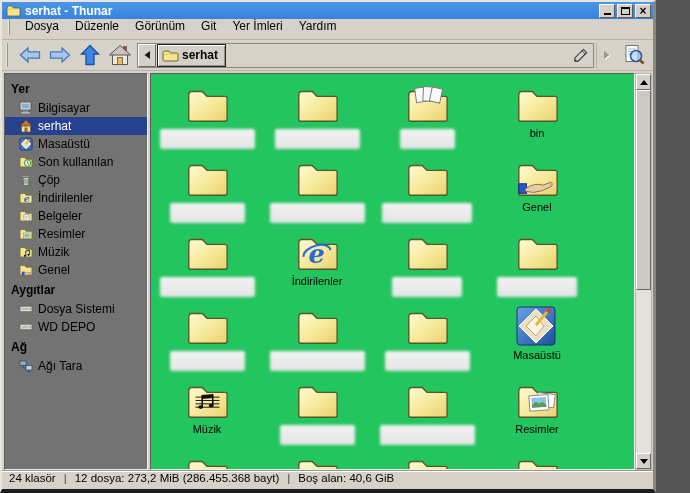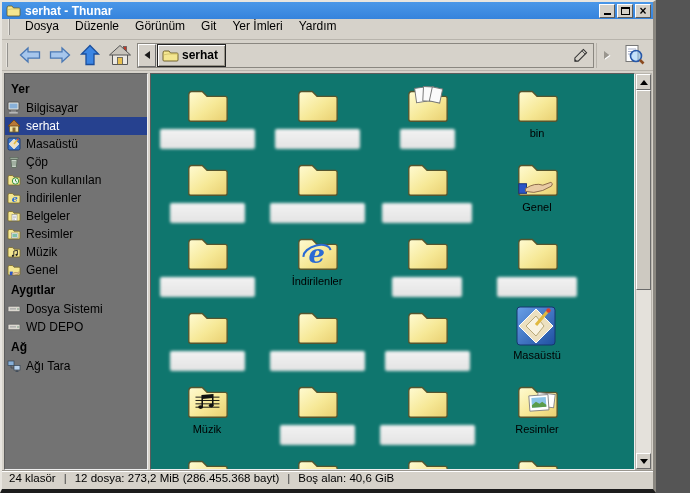--- a/index.html
+++ b/index.html
@@ -33,25 +33,25 @@
   .pathbtn { height:23px; margin-left:1px; padding:0 7px 0 4px; display:flex; align-items:center; gap:3px; background:#d4d0c8; border:1px solid #222; box-shadow:inset 1px 1px 0 #fff, inset -1px -1px 0 #979387; font-weight:bold; flex:none; }
   .pathspacer { flex:1; }
   .pencilbtn { width:22px; height:21px; display:flex; align-items:center; justify-content:center; flex:none; margin-right:2px; }
   .fwd-disabled { width:20px; height:25px; display:flex; align-items:center; justify-content:center; flex:none; border-left:1px solid #b8b4ac; }
   .searchbtn { width:30px; height:27px; display:flex; align-items:center; justify-content:center; flex:none; margin-left:3px; }
 
   
   .content { flex:1; display:flex; padding:2px 1px 1px 2px; min-height:0; }
   .sidebar { width:144px; flex:none; background:#737373; border:1px solid; border-color:#5c5c5c #eee #eee #5c5c5c; overflow:hidden; padding:4px 0 0 0; margin-right:2px; }
   .side-header { font-weight:bold; padding:4px 6px 3px 6px; }
-  .side-item { display:flex; align-items:center; gap:5px; padding:1px 4px 1px 2px; height:18px; white-space:nowrap; cursor:default; }
+  .side-item { display:flex; align-items:center; gap:5px; padding:1px 4px 1px 14px; height:18px; white-space:nowrap; cursor:default; }
   .side-item .micon { width:14px; height:14px; flex:none; }
   .side-item.selected { background:#26418f; color:#fff; padding-right:0; }
   .mainwrap { flex:1; display:flex; min-width:0; }
-  .files { flex:1; background:#0f766e; border:1px solid; border-color:#5c5c5c #eee #eee #5c5c5c; overflow:hidden; padding:8px 0 0 4px; }
+  .files { flex:1; background:#22c55e; border:1px solid; border-color:#5c5c5c #eee #eee #5c5c5c; overflow:hidden; padding:8px 0 0 4px; }
   .grid { display:grid; grid-template-columns:repeat(4,104px); column-gap:6px; grid-auto-rows:74px; }
   .cell { display:flex; flex-direction:column; align-items:center; }
   .cell .ficon { width:46px; height:44px; flex:none; }
   .cell .flabel { font-size:11px; margin-top:1px; white-space:nowrap; }
   .cell .redacted { height:20px; margin-top:3px; border-radius:2px;
       background:linear-gradient(#f2f2f2,#e3e3e3); filter:blur(1.6px); }
 
   
   .vscroll { width:17px; flex:none; background:#e4e1db; display:flex; flex-direction:column; position:relative; border:1px solid #b8b4ac; }
   .sbtn { height:16px; background:#d4d0c8; border:1px solid; border-color:#fff #6a6a6a #6a6a6a #fff; display:flex; align-items:center; justify-content:center; flex:none; }
@@ -181,33 +181,33 @@
           <span class="micon"><svg viewBox="0 0 14 14" width="14" height="14">
               <rect x="1" y="1" width="12" height="12" rx="1.5" fill="#3a74c8" stroke="#1c3c78"></rect>
               <polygon points="7,2 12,7 7,12 2,7" fill="#ece0c0" stroke="#fff" stroke-width=".5"></polygon>
               <line x1="10.5" y1="2.5" x2="7" y2="7" stroke="#e0b840" stroke-width="1.5"></line>
               <circle cx="10.8" cy="2.4" r=".9" fill="#d84030"></circle>
             </svg></span>
           <span>Masaüstü</span>
         </div>
         <div class="side-item">
           <span class="micon"><svg viewBox="0 0 14 14" width="14" height="14">
+              <path d="M1 4 Q1 2.5 2.2 2.5 L5.5 2.5 L7 4.2 L12 4.2 Q13 4.2 13 5.2 L13 11 Q13 12 12 12 L2 12 Q1 12 1 11 Z" fill="#f4e690" stroke="#7a6a2a" stroke-width=".8"></path>
+              <circle cx="8.5" cy="8" r="3.2" fill="#eaf6ea" stroke="#2a8a2a" stroke-width=".9"></circle>
+              <path d="M8.5 6.2 V8 L10 9.2" stroke="#2a8a2a" fill="none" stroke-width=".9"></path>
+            </svg></span>
+          <span>Son kullanılan</span>
+        </div>
+        <div class="side-item">
+          <span class="micon"><svg viewBox="0 0 14 14" width="14" height="14">
               <rect x="3" y="2.6" width="8" height="1.5" fill="#a8b8a8" stroke="#556655" stroke-width=".6"></rect>
               <path d="M4 4.5 h6 l-.7 8 h-4.6 Z" fill="#c8d4c8" stroke="#556655" stroke-width=".8"></path>
               <path d="M6 6 v4.8 M8 6 v4.8" stroke="#667a66" stroke-width=".8"></path>
             </svg></span>
           <span>Çöp</span>
-        </div>
-        <div class="side-item">
-          <span class="micon"><svg viewBox="0 0 14 14" width="14" height="14">
-              <path d="M1 4 Q1 2.5 2.2 2.5 L5.5 2.5 L7 4.2 L12 4.2 Q13 4.2 13 5.2 L13 11 Q13 12 12 12 L2 12 Q1 12 1 11 Z" fill="#f4e690" stroke="#7a6a2a" stroke-width=".8"></path>
-              <circle cx="8.5" cy="8" r="3.2" fill="#eaf6ea" stroke="#2a8a2a" stroke-width=".9"></circle>
-              <path d="M8.5 6.2 V8 L10 9.2" stroke="#2a8a2a" fill="none" stroke-width=".9"></path>
-            </svg></span>
-          <span>Son kullanılan</span>
         </div>
         <div class="side-item">
           <span class="micon"><svg viewBox="0 0 14 14" width="14" height="14">
               <path d="M1 4 Q1 2.5 2.2 2.5 L5.5 2.5 L7 4.2 L12 4.2 Q13 4.2 13 5.2 L13 11 Q13 12 12 12 L2 12 Q1 12 1 11 Z" fill="#f4e690" stroke="#7a6a2a" stroke-width=".8"></path>
               <text x="4.8" y="11.2" font-size="9.5" font-weight="bold" font-style="italic" fill="#2a6ad4" font-family="DejaVu Serif, serif">e</text>
             </svg></span>
           <span>İndirilenler</span>
         </div>
         <div class="side-item">
           <span class="micon"><svg viewBox="0 0 14 14" width="14" height="14">

